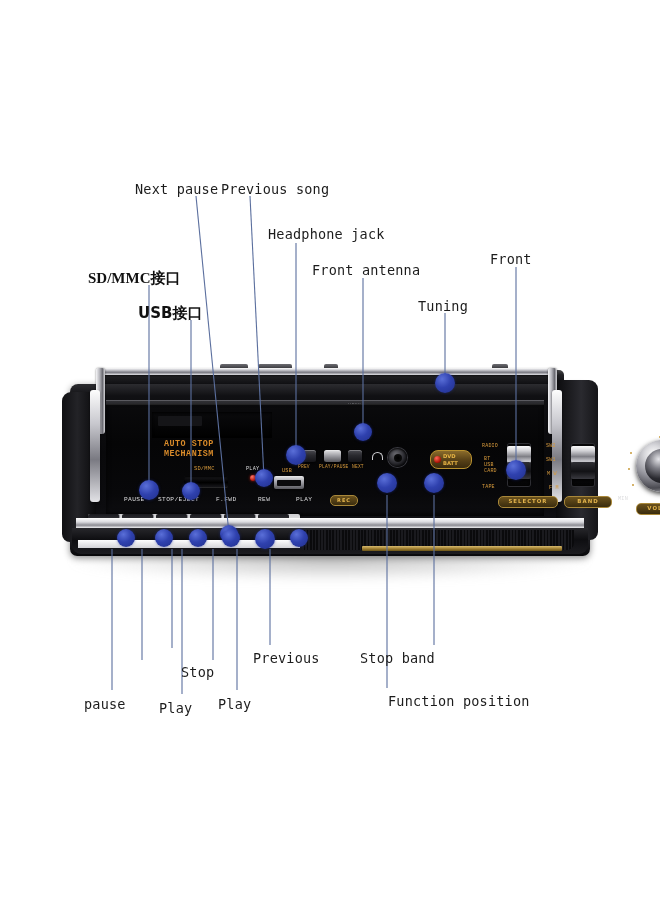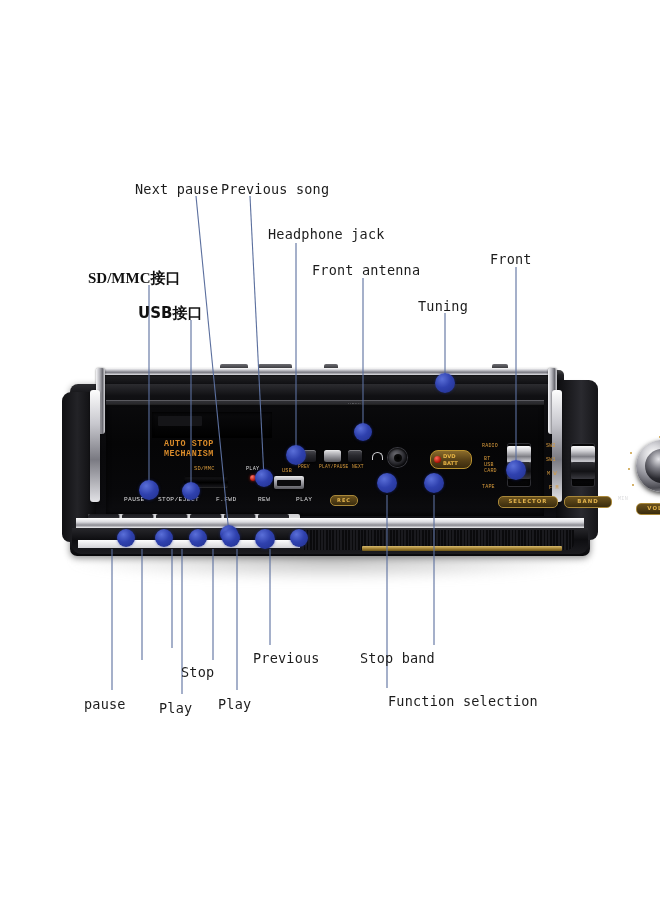--- a/index.html
+++ b/index.html
@@ -366,15 +366,15 @@
   <div class="lbl mono" style="left:418px;top:299px;">Tuning</div>
   <div class="lbl mono" style="left:490px;top:252px;">Front</div>
   <div class="lbl cjk" style="left:88px;top:270px;font-family:Liberation Serif, serif;">SD/MMC接口</div>
   <div class="lbl cjk" style="left:138px;top:305px;">USB接口</div>
   <div class="lbl mono" style="left:84px;top:697px;">pause</div>
   <div class="lbl mono" style="left:159px;top:701px;">Play</div>
   <div class="lbl mono" style="left:181px;top:665px;">Stop</div>
   <div class="lbl mono" style="left:218px;top:697px;">Play</div>
   <div class="lbl mono" style="left:253px;top:651px;">Previous</div>
   <div class="lbl mono" style="left:360px;top:651px;">Stop band</div>
-  <div class="lbl mono" style="left:388px;top:694px;">Function selection</div>
+  <div class="lbl mono" style="left:388px;top:694px;">Function position</div>
 
 </div>
 
 </body></html>

